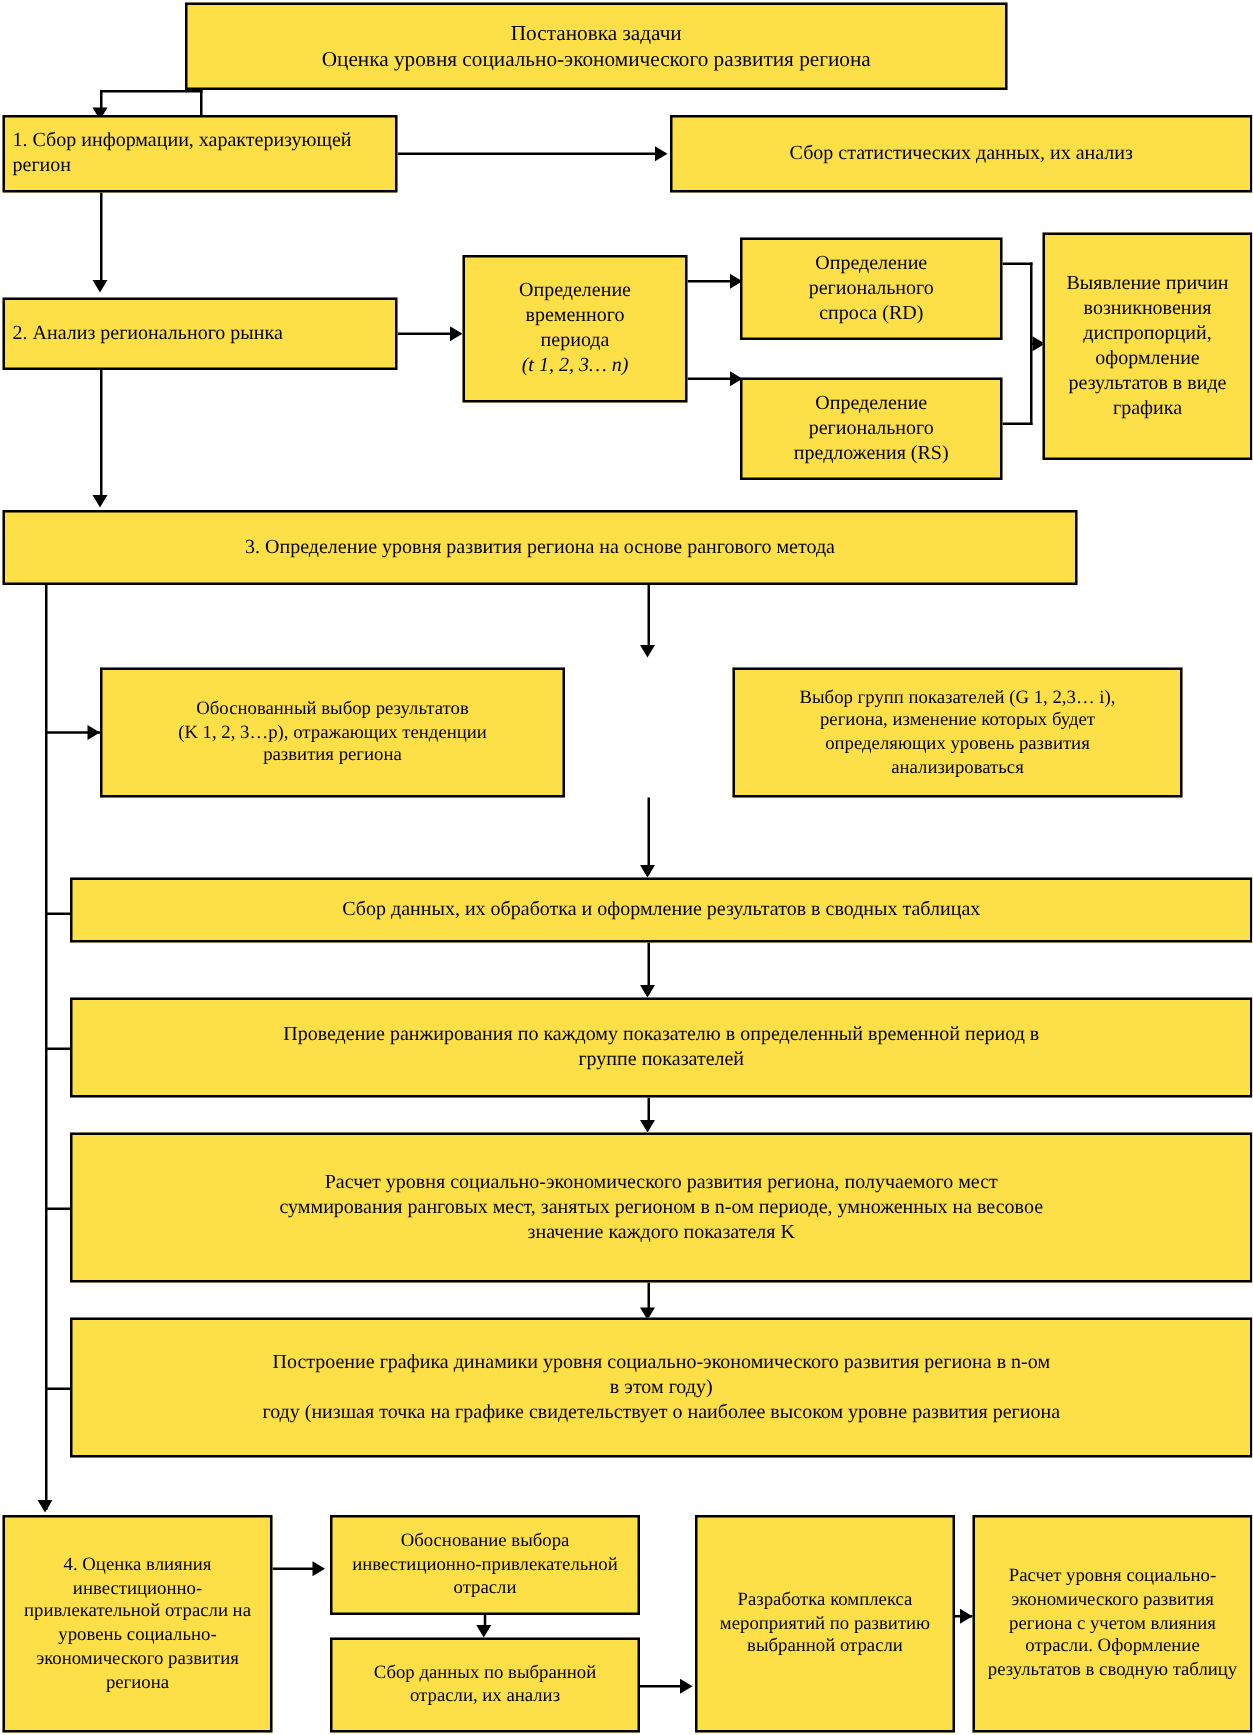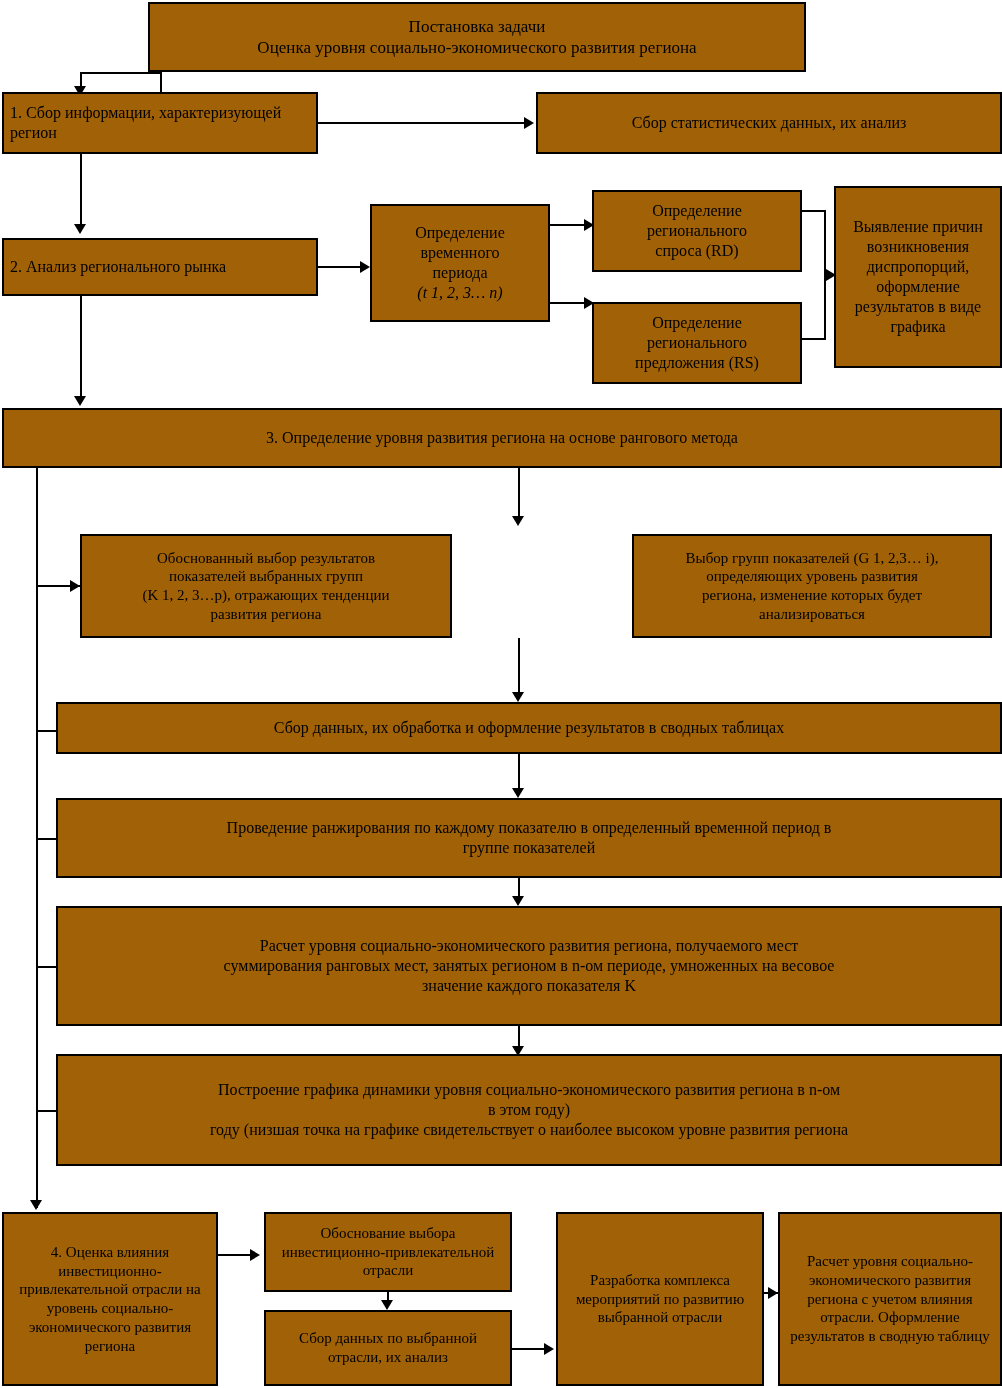--- a/index.html
+++ b/index.html
@@ -15,21 +15,21 @@
     position: relative;
     width: 1002px;
     height: 1388px;
     background: #ffffff;
     overflow: hidden;
   }
   .box {
     position: absolute;
     box-sizing: border-box;
     border: 2px solid #000000;
-    background: #a16207;
+    background: #fde047;
     display: flex;
     align-items: center;
     justify-content: center;
     text-align: center;
     line-height: 1.25;
     padding: 3px 6px;
     z-index: 3;
   }
   .box .inner { width: 100%; }
   .f17 { font-size: 17px; }
@@ -145,49 +145,48 @@
 
   <div class="box f16" style="left:834px; top:186px; width:168px; height:182px;">
     <div class="inner">
       <div>Выявление причин возникновения диспропорций, оформление результатов в виде графика</div>
     </div>
   </div>
 
   <div class="ln lnv" style="left:80px; top:296px; height:102px;"></div>
   <div class="arr arr-d" style="left:74px; top:396px;"></div>
 
-  <div class="box f16" style="left:2px; top:408px; width:1000px; height:60px;">
+  <div class="box f16" style="left:2px; top:408px; width:860px; height:60px;">
     <div class="inner">
       <div>3. Определение уровня развития региона на основе рангового метода</div>
     </div>
   </div>
 
   <div class="ln lnv" style="left:36px; top:468px; height:740px;"></div>
   <div class="arr arr-d" style="left:30px; top:1200px;"></div>
 
   <div class="ln lnv" style="left:518px; top:468px; height:52px;"></div>
   <div class="arr arr-d" style="left:512px; top:516px;"></div>
 
   <div class="ln lnh" style="left:36px; top:585px; width:44px;"></div>
   <div class="arr arr-r" style="left:70px; top:580px;"></div>
 
   <div class="box f15" style="left:80px; top:534px; width:372px; height:104px;">
     <div class="inner">
       <div>Обоснованный выбор результатов</div>
-      <div>показателей выбранных групп</div>
       <div>(K 1, 2, 3…p), отражающих тенденции</div>
       <div>развития региона</div>
     </div>
   </div>
 
-  <div class="box f15" style="left:586px; top:534px; width:360px; height:104px;margin-left:46px;">
+  <div class="box f15" style="left:586px; top:534px; width:360px; height:104px;">
     <div class="inner">
       <div>Выбор групп показателей (G 1, 2,3… i),</div>
+      <div>региона, изменение которых будет</div>
       <div>определяющих уровень развития</div>
-      <div>региона, изменение которых будет</div>
       <div>анализироваться</div>
     </div>
   </div>
 
   <div class="ln lnv" style="left:518px; top:638px; height:58px;"></div>
   <div class="arr arr-d" style="left:512px; top:692px;"></div>
 
   <div class="ln lnh" style="left:36px; top:730px; width:20px;"></div>
 
   <div class="box f16" style="left:56px; top:702px; width:946px; height:52px;">

